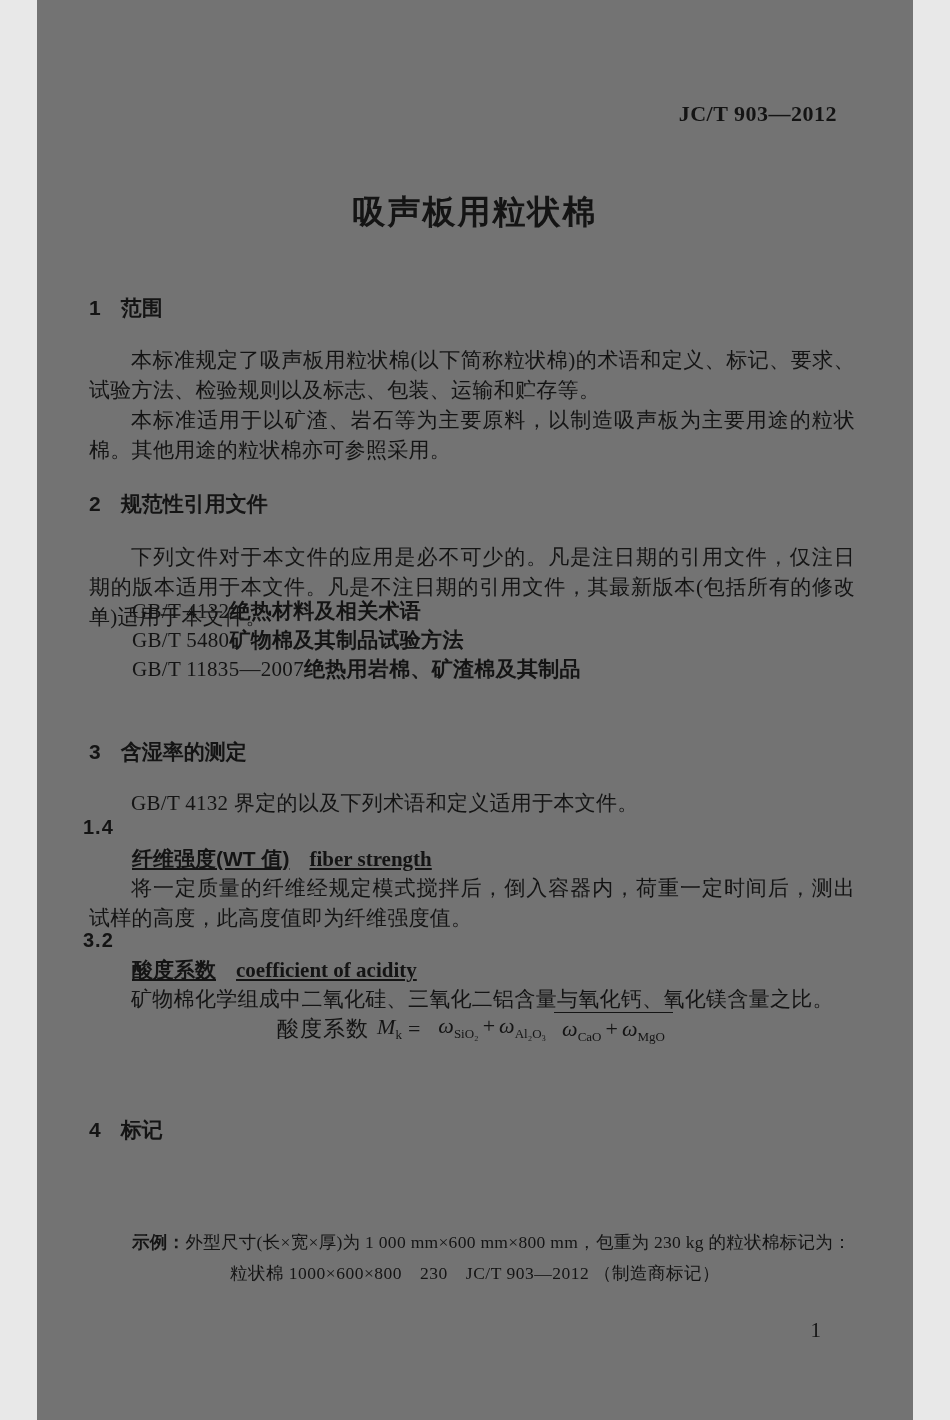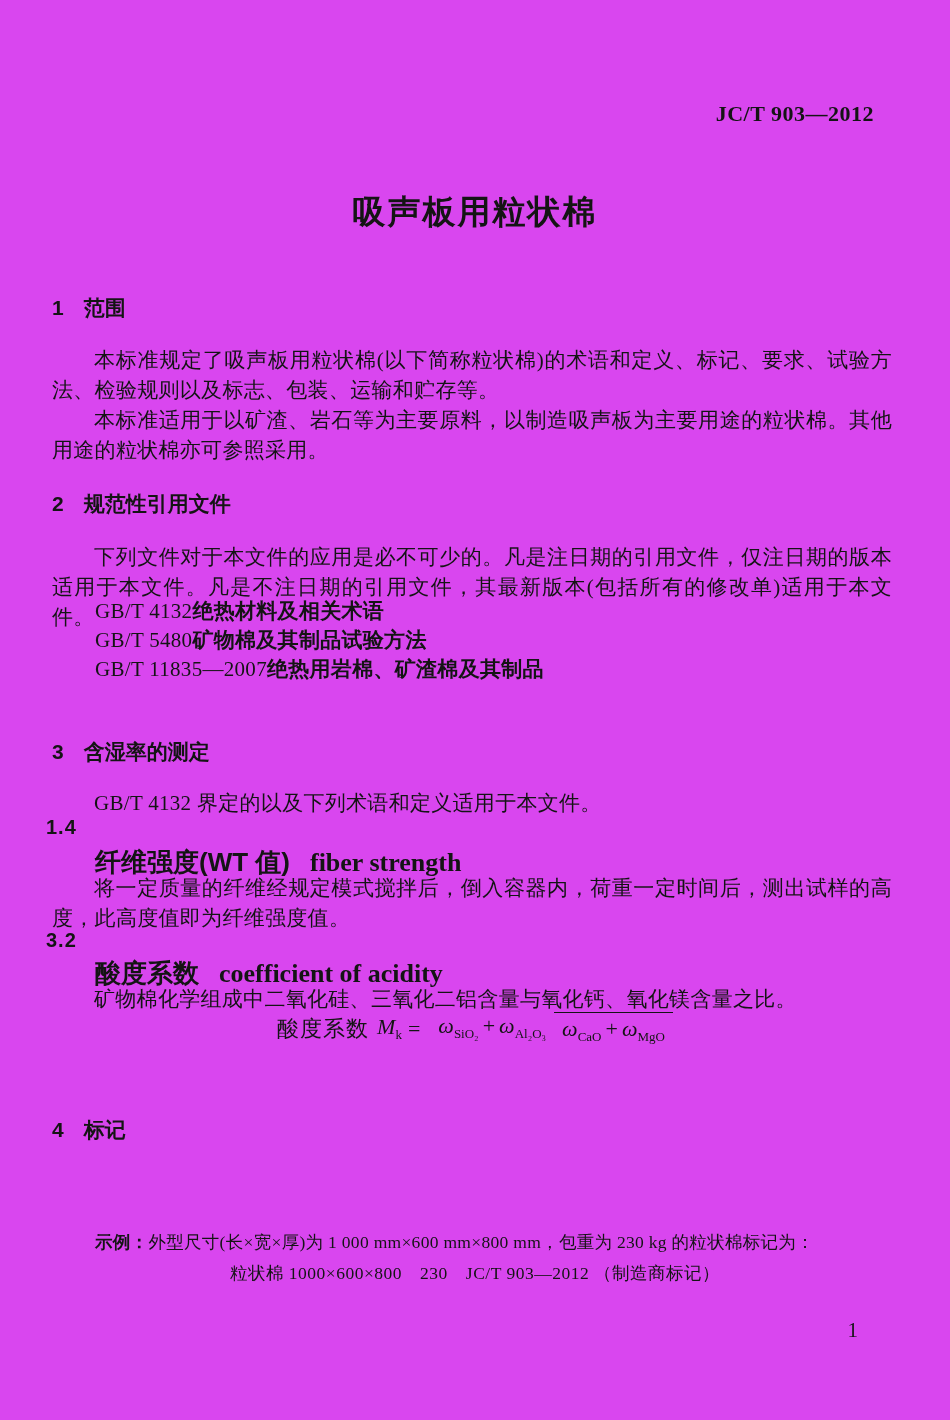--- a/index.html
+++ b/index.html
@@ -1,19 +1,19 @@
 <!DOCTYPE html>
 <html><head>
 <meta charset="utf-8">
 <style>
   html,body{margin:0;padding:0;background:#e8e8e8;}
   .page{
     position:relative;
-    width:950px;height:1420px;
-    background:#d946ef;
+    width:876px;height:1420px;
+    background:#737373;
     margin:0 auto;
     overflow:hidden;
     color:#141414;
     font-family:"Liberation Serif","DejaVu Serif",serif;
   }
   .abs{position:absolute;}
   .doc-header{
     top:101px;right:76px;
     font-family:"Liberation Serif","DejaVu Serif",serif;
     font-weight:bold;font-size:22px;letter-spacing:.5px;
@@ -38,21 +38,21 @@
   }
   .ref-list{left:95px;right:58px;font-size:21px;line-height:29px;}
   .ref-row{white-space:nowrap;}
   .ref-code{letter-spacing:.3px;}
   .ref-title{letter-spacing:.3px;font-weight:bold;}
   .clause-num{
     left:46px;
     font-family:"Liberation Sans","DejaVu Sans",sans-serif;
     font-weight:bold;font-size:20px;letter-spacing:1px;
   }
-  .term-line{left:95px;font-size:26px;}
+  .term-line{left:95px;font-size:21px;text-decoration:underline;}
   .term-zh{
     font-family:"Liberation Sans","DejaVu Sans",sans-serif;
     font-weight:bold;
   }
   .term-en{
     font-family:"Liberation Serif","DejaVu Serif",serif;
     font-weight:bold;margin-left:20px;
   }
   .formula-wrap{
     top:1012px;left:0;right:0;

